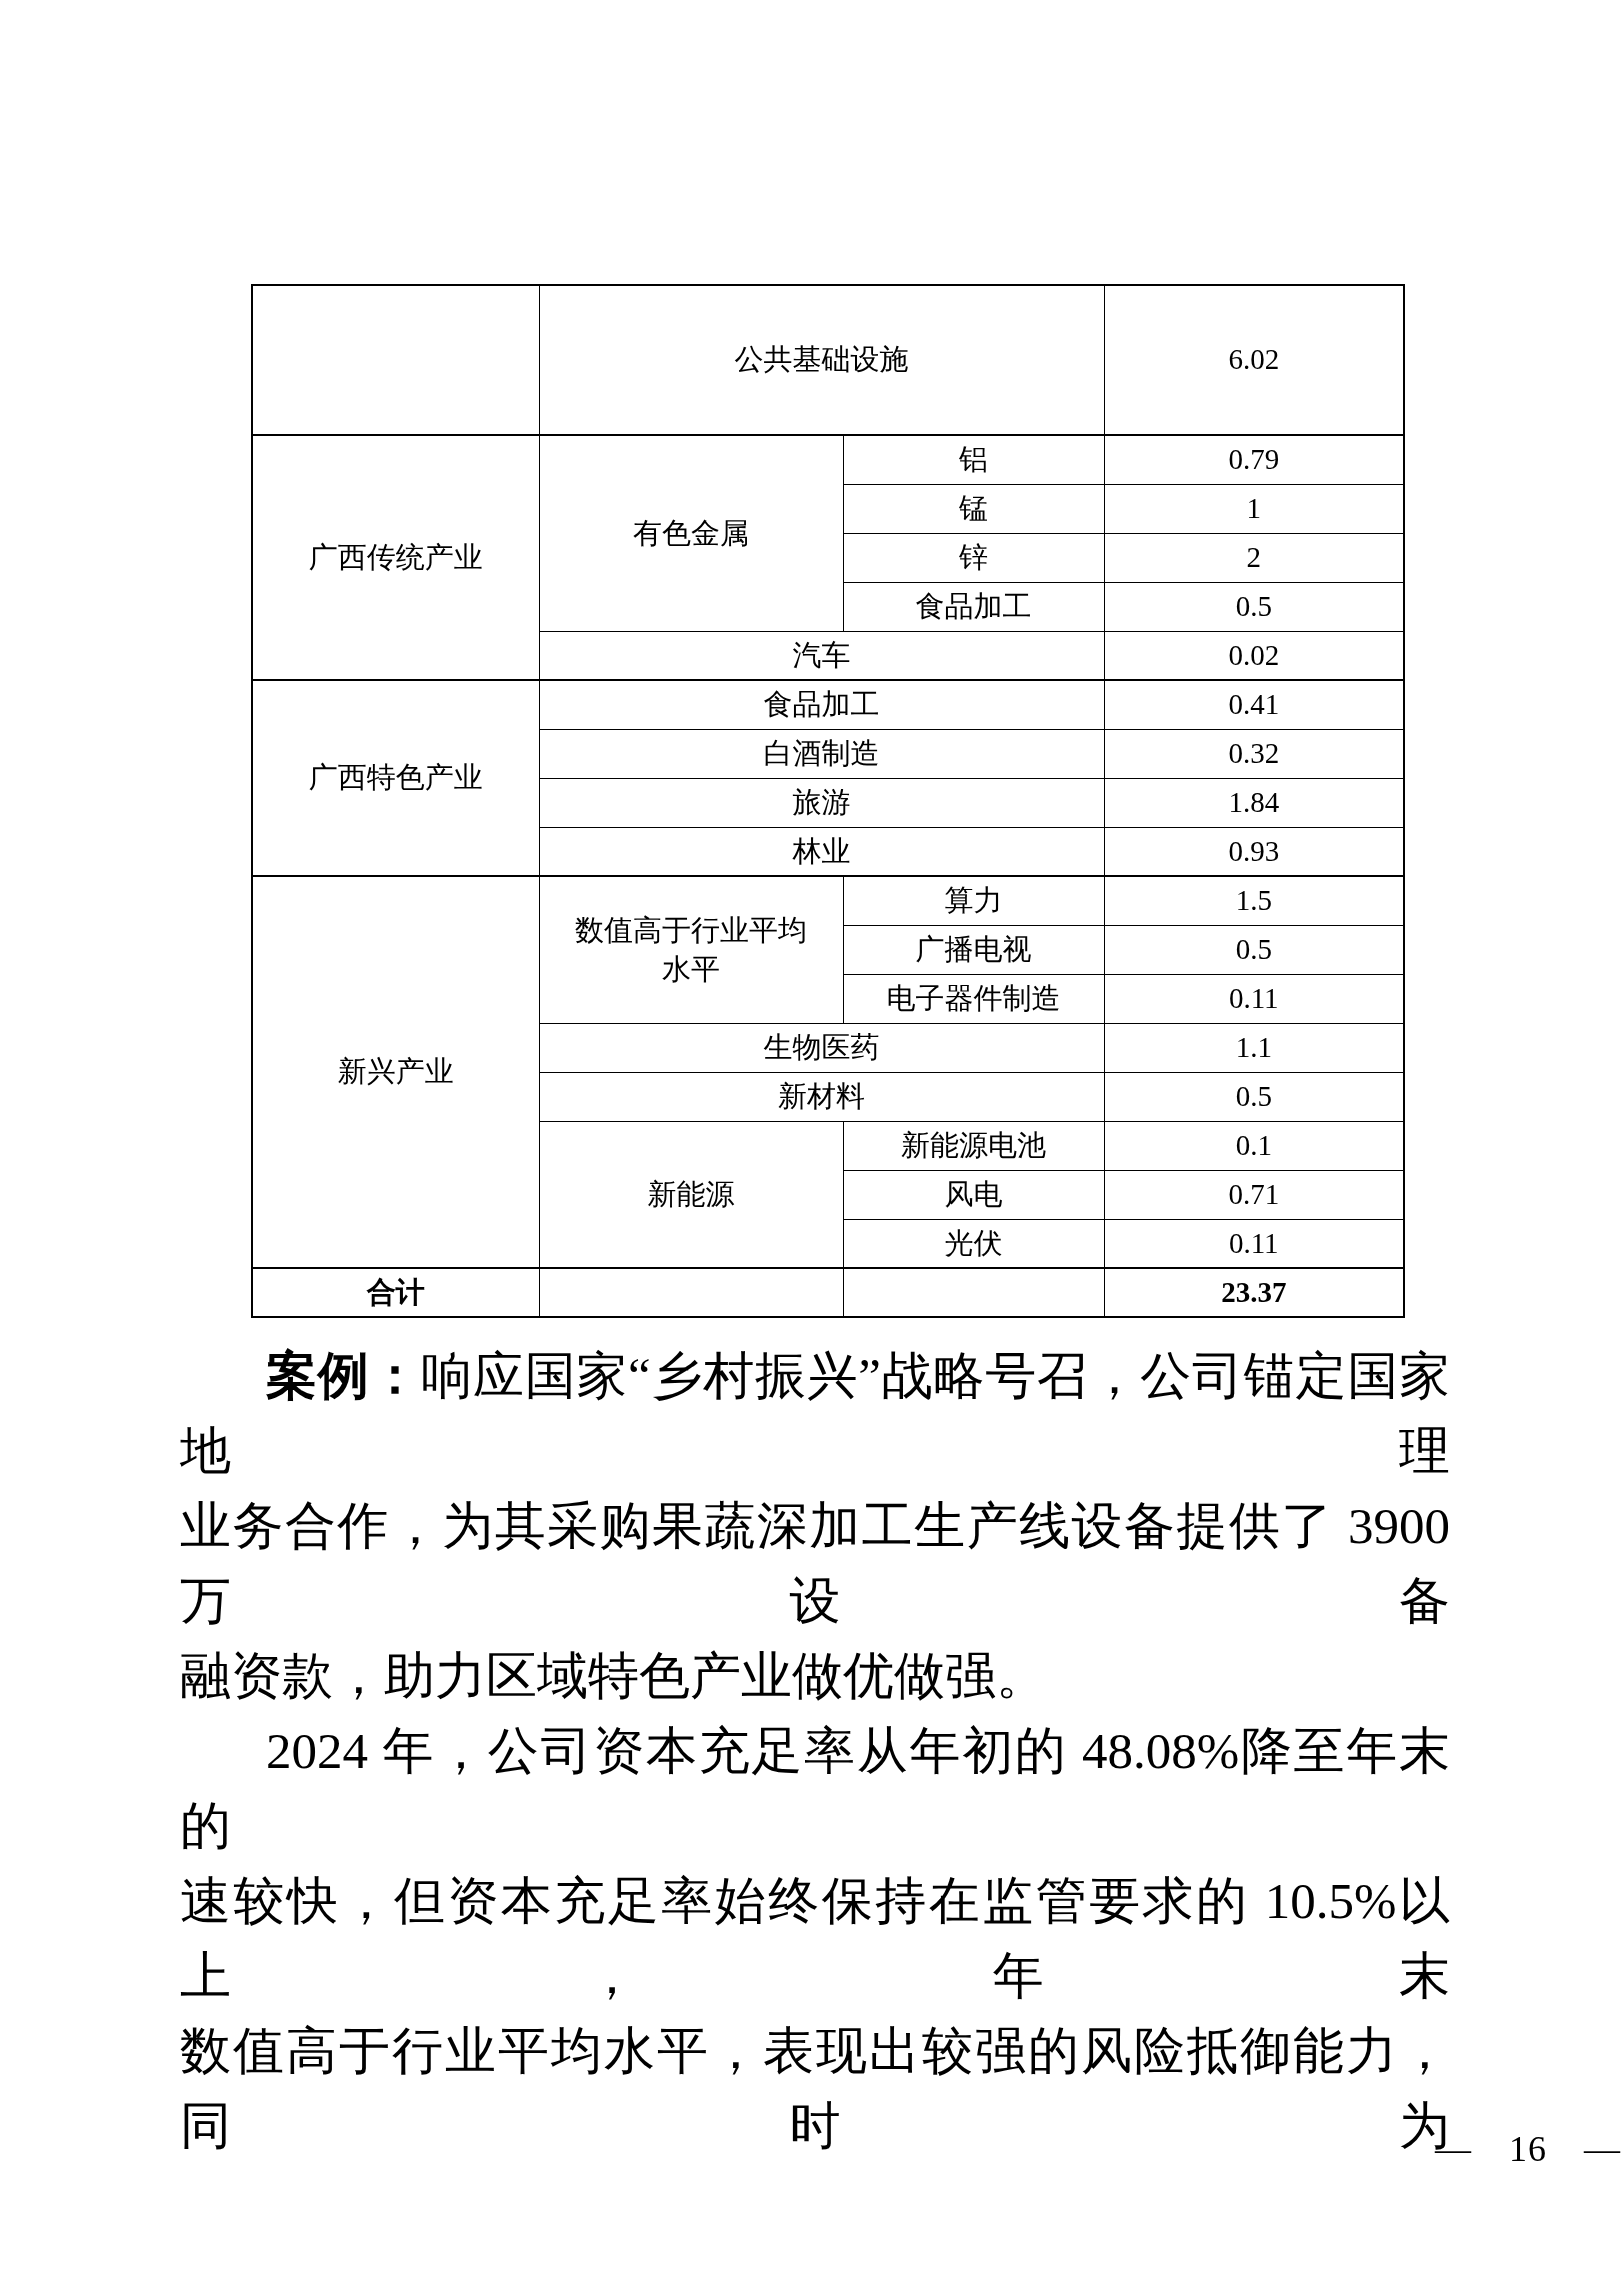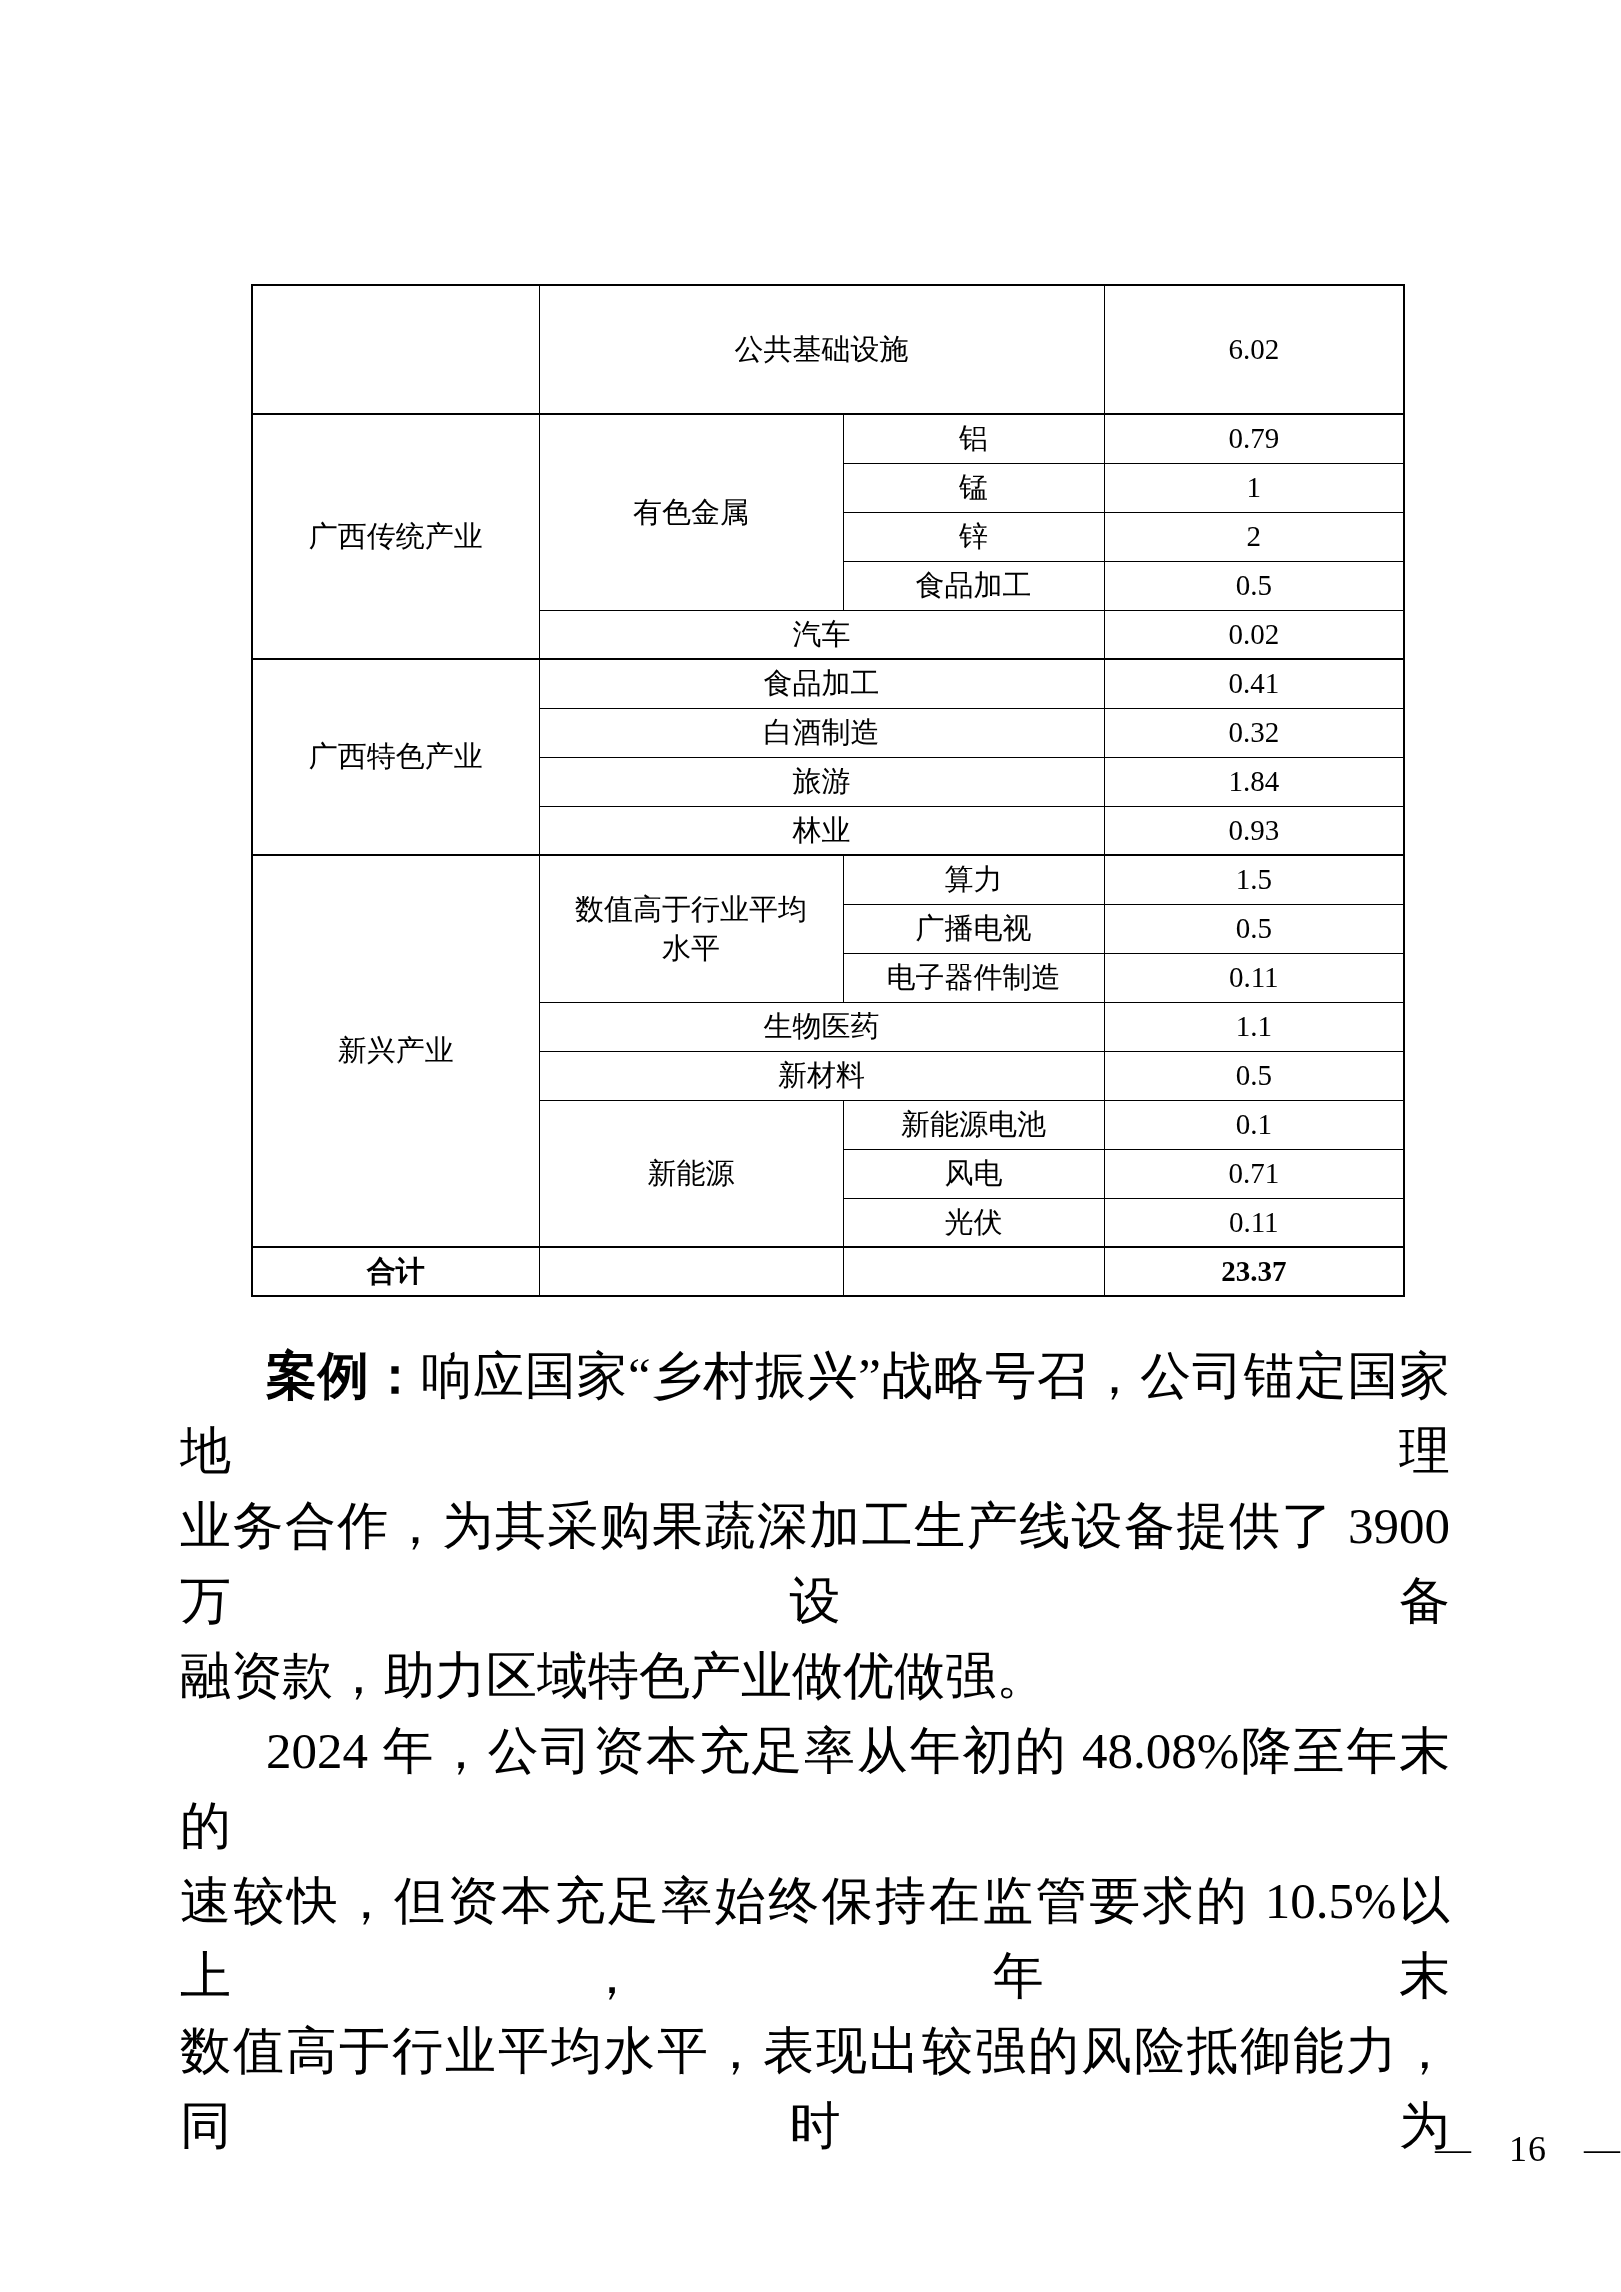--- a/index.html
+++ b/index.html
@@ -25,21 +25,21 @@
   table.industry td {
     border: 1.5px solid #000;
     text-align: center;
     vertical-align: middle;
     font-size: 29px;
     line-height: 1.35;
     padding: 2px 7.8px;
     overflow: hidden;
   }
   tr.row { height: 49px; }
-  tr.row-carry { height: 129px; }
+  tr.row-carry { height: 150px; }
   tr.sec-top td { border-top: 2.5px solid #000; }
   .bold { font-weight: bold; }
   .narrow { display: inline-block; max-width: 8.4em; line-height: 1.35; }
 
   
   .bodytext {
     position: absolute;
     left: 180px; top: 1339px;
     width: 1270px;
     font-size: 51px;

